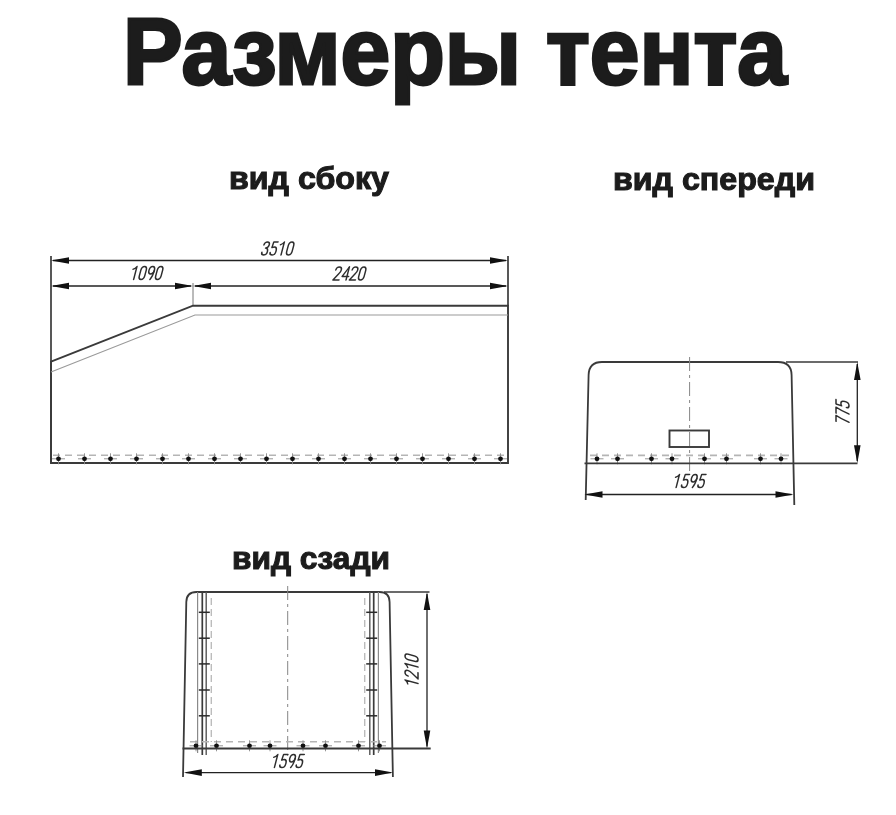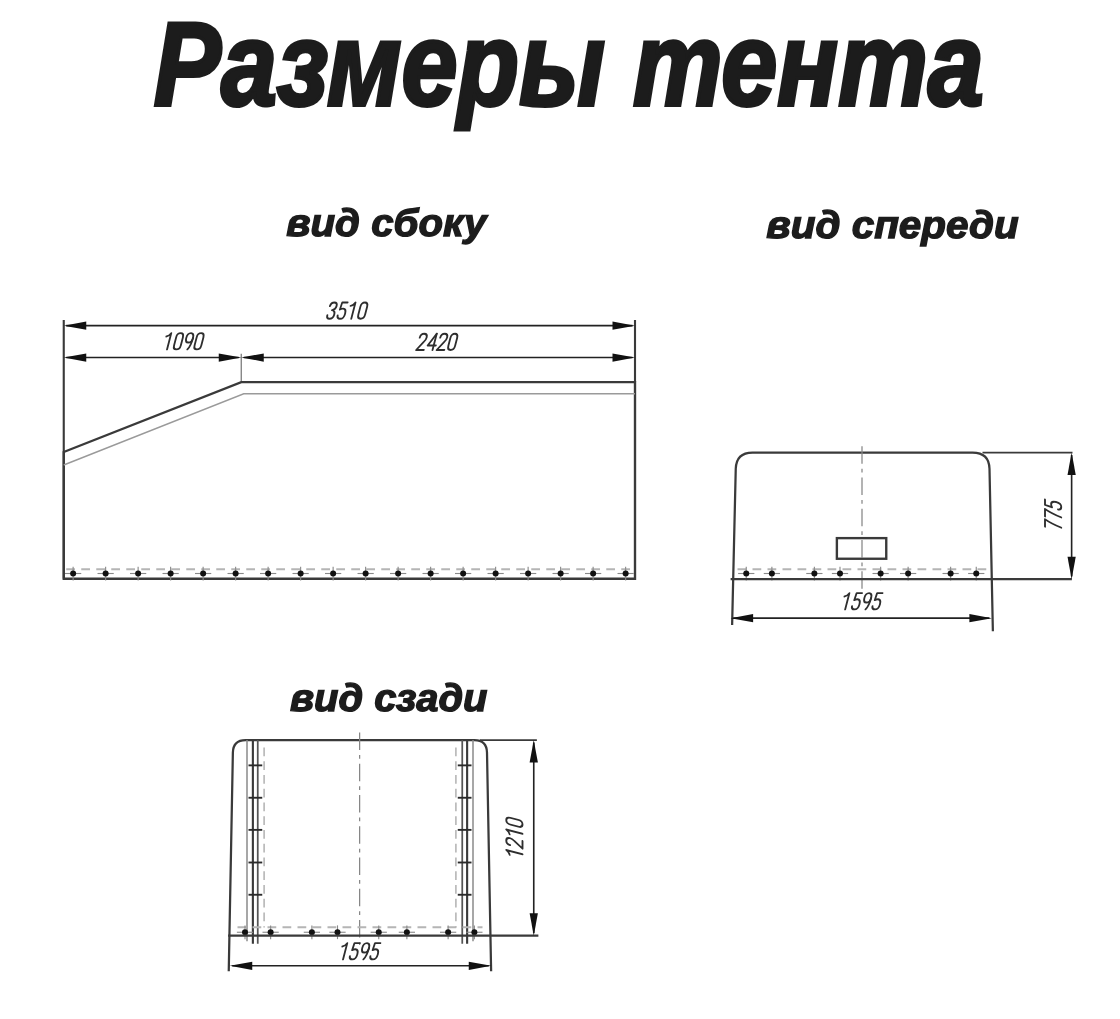--- a/index.html
+++ b/index.html
@@ -1,17 +1,17 @@
 <!DOCTYPE html>
 <html><head>
 <meta charset="utf-8">
 <style>
   html,body{margin:0;padding:0;background:#ffffff;}
   .page{position:relative;width:896px;height:815px;background:#ffffff;overflow:hidden;
-        font-family:"Liberation Sans", sans-serif;font-style:italic;}
+        font-family:"Liberation Sans", sans-serif;}
   svg{position:absolute;left:0;top:0;}
 </style>
 </head>
 <body>
 <div class="page">
 <svg width="896" height="815" viewBox="0 0 896 815">
 
   <text x="455" y="84" text-anchor="middle" font-family="Liberation Sans, sans-serif" font-weight="bold" font-size="95" fill="#1c1c1c" stroke="#1c1c1c" stroke-width="3" textLength="664" lengthAdjust="spacingAndGlyphs">Размеры тента</text>
 
   <text x="309" y="189" text-anchor="middle" font-family="Liberation Sans, sans-serif" font-weight="bold" font-size="31" fill="#1c1c1c" stroke="#1c1c1c" stroke-width="1.1" textLength="160" lengthAdjust="spacingAndGlyphs">вид сбоку</text>

